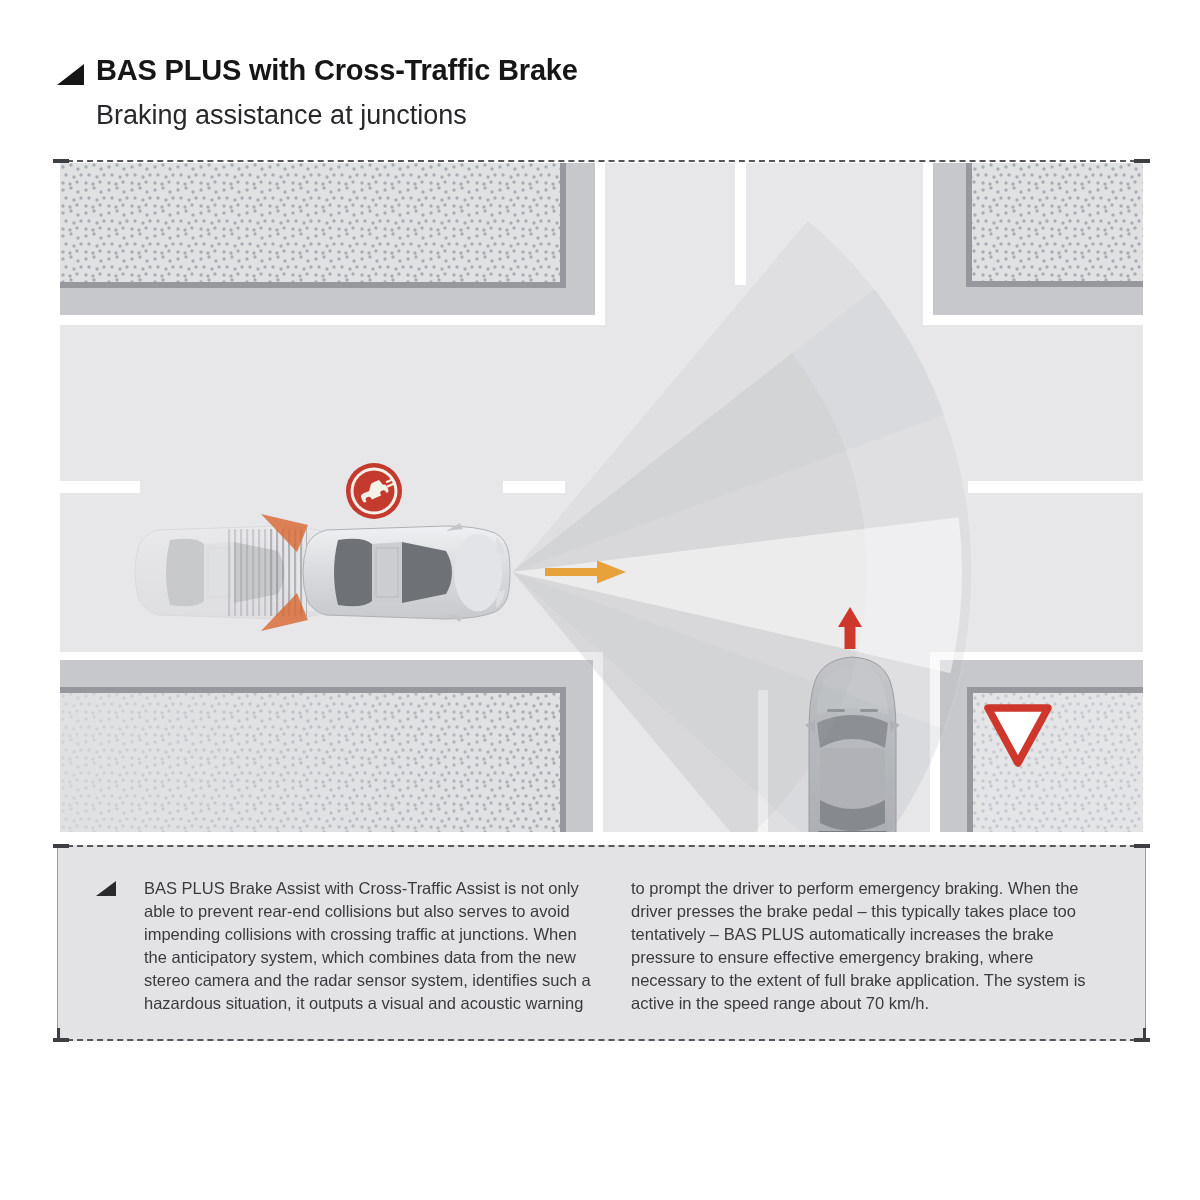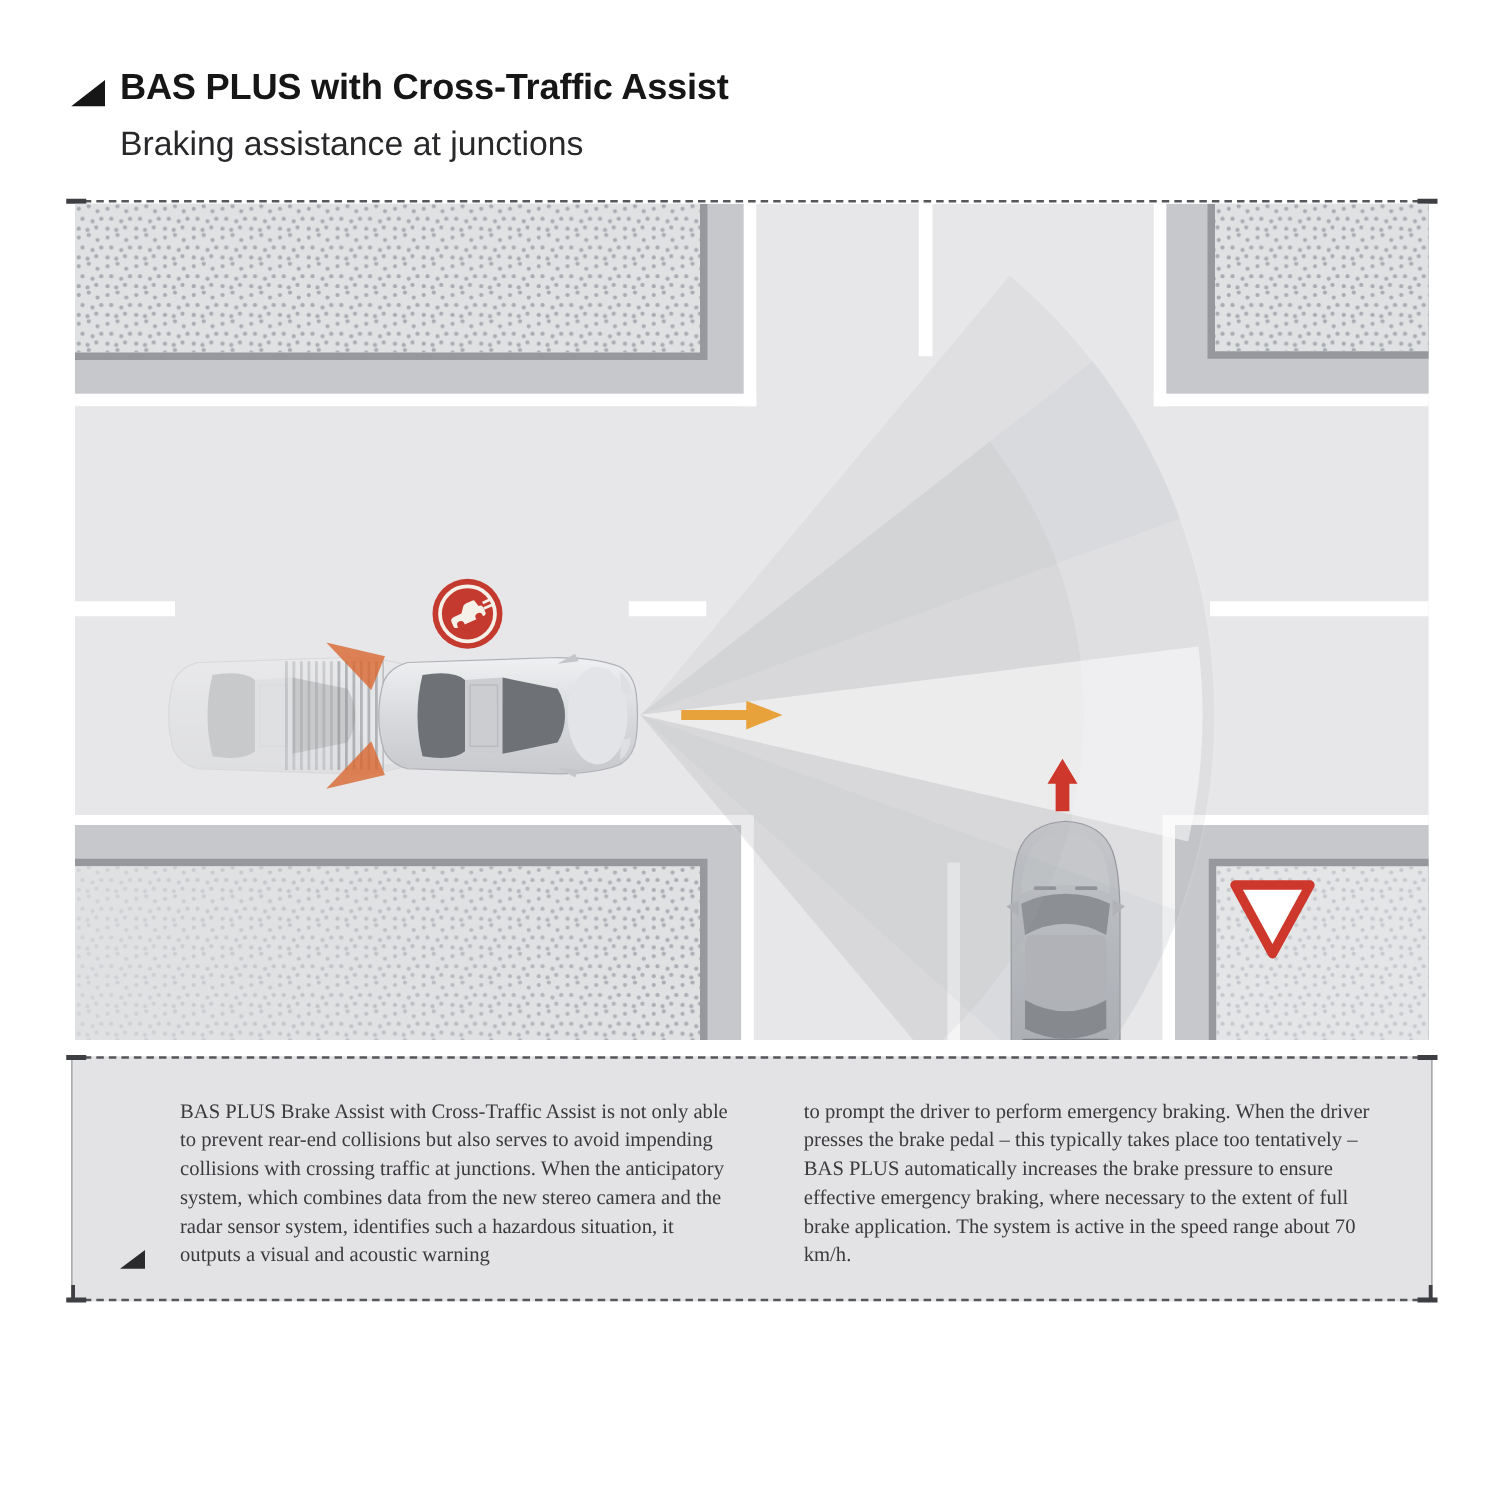--- a/index.html
+++ b/index.html
@@ -23,34 +23,34 @@
 
   
   .diagram-svg{position:absolute;left:60px;top:163px;}
 
   
   .panel{position:absolute;left:57px;top:845px;width:1089px;height:196px;box-sizing:border-box;
         background:#e3e3e5;
         border-top:2px dashed #56575b;border-bottom:2px dashed #56575b;
         border-left:1px solid #97999d;border-right:1px solid #97999d;
         padding-top:30px;}
-  .panel-inner{display:flex;align-items:flex-end;font-family:Liberation Serif, serif;}
+  .panel-inner{display:flex;align-items:flex-start;}
   .panel-bullet{width:0;height:0;margin-left:38px;margin-top:4px;flex:none;
         border-left:20px solid transparent;border-bottom:15px solid #2a2a2d;}
   .panel-col{font-size:16.5px;line-height:23px;color:#3b3b3f;}
   .panel-col.left{width:447px;margin-left:28px;}
-  .panel-col.right{width:462px;margin-left:52px;}
+  .panel-col.right{width:462px;margin-left:40px;}
 </style>
 </head>
 <body>
 
 <div class="page">
 
   <div class="title-marker"></div>
-  <div class="page-title">BAS PLUS with Cross-Traffic Assist</div>
+  <div class="page-title">BAS PLUS with Cross-Traffic Brake</div>
   <div class="page-subtitle">Braking assistance at junctions</div>
 
   <div class="dash-line" style="top:160px;"></div>
   <span class="tick h" style="left:53px;top:159px;"></span>
   <span class="tick h" style="left:1134px;top:159px;"></span>
 
   <svg class="diagram-svg" width="1083" height="669" viewBox="0 0 1083 669">
     <defs>
       <pattern id="dots" width="23" height="23" patternUnits="userSpaceOnUse">
         <g fill="#A9ACB2">

